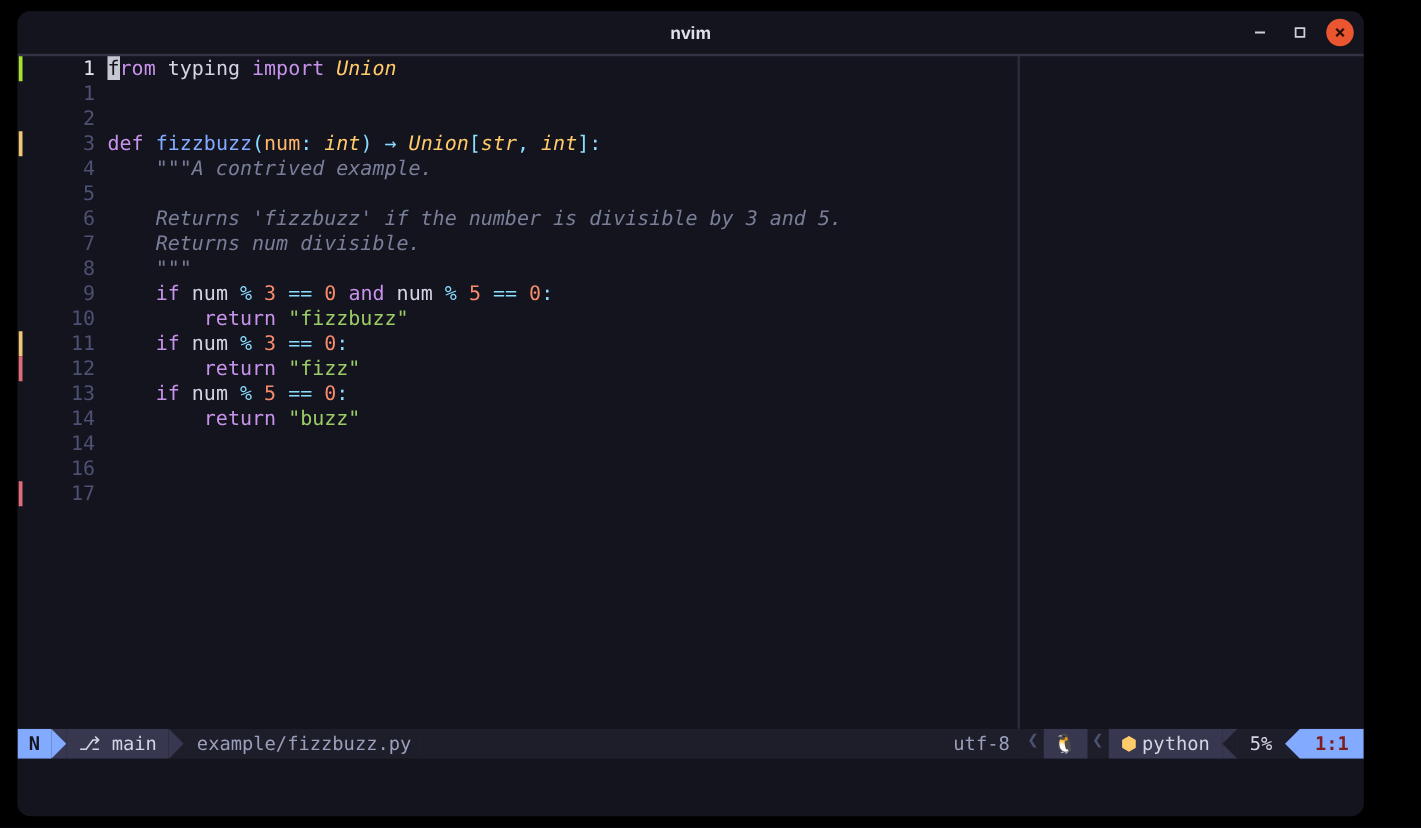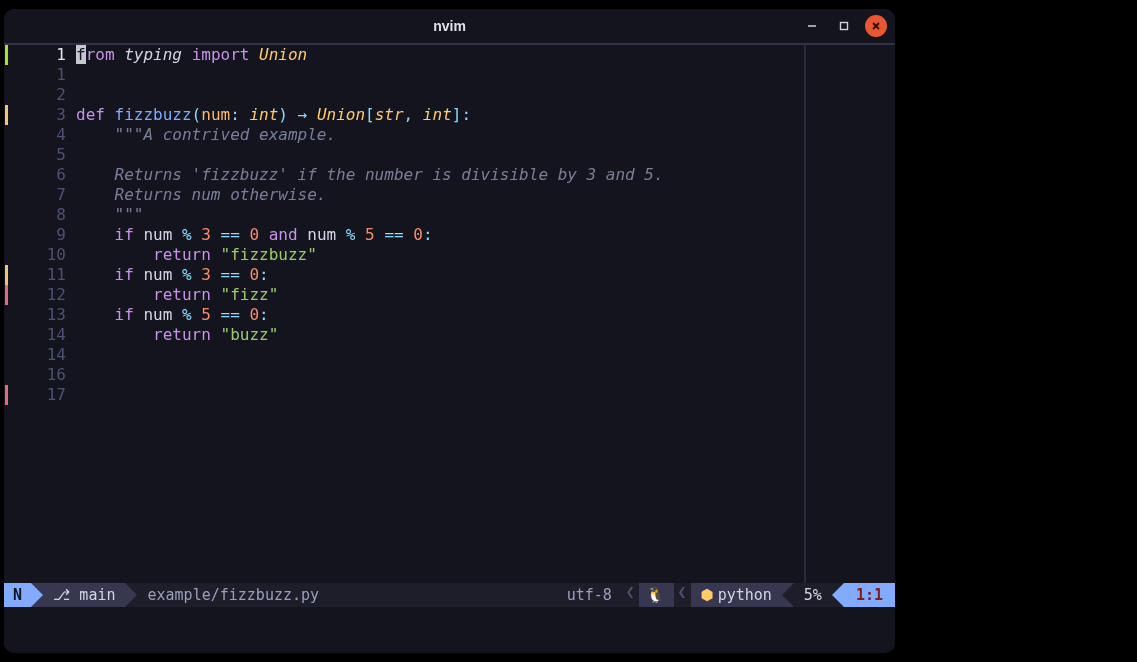--- a/index.html
+++ b/index.html
@@ -1,18 +1,18 @@
 <!DOCTYPE html>
 <html><head>
 <meta charset="utf-8">
 <style>
   * { margin: 0; padding: 0; box-sizing: border-box; }
   html, body { width: 1137px; height: 662px; background: #000; font-family: "DejaVu Sans Mono", Menlo, Consolas, monospace; font-size: 16px; overflow: hidden; }
   .window {
-    position: absolute; left: 4px; top: 9px; width: 891px; height: 644px;
+    position: absolute; left: 14px; top: 9px; width: 1077px; height: 644px;
     background: #14141f; border-radius: 10px; overflow: hidden;
     display: flex; flex-direction: column;
   }
   .titlebar {
     height: 34px; background: #14141f; display: flex; align-items: center; justify-content: center; position: relative;
   }
   .title { color: #e0e0e8; font-weight: bold; font-size: 14px; font-family: sans-serif; }
   .win-controls { position: absolute; right: 8px; top: 6px; display: flex; gap: 10px; align-items: center; }
   .win-btn { width: 22px; height: 22px; border-radius: 50%; display: flex; align-items: center; justify-content: center; }
   .win-btn svg { display:block; }
@@ -26,21 +26,21 @@
   }
   .sign-col { width: 6px; }
   .sign-col .sbar { height: 20px; width: 3px; margin-left: 1px; }
   .gutter { width: 66px; text-align: right; padding-right: 10px; color: #4d5172; }
   .gutter .ln { height: 20px; line-height: 20px; }
   .gutter .current { color: #e4e4ef; }
   .code { flex: 1; position: relative; }
   .code-line { height: 20px; line-height: 20px; white-space: pre; color: #d4d4e4; }
   .cursor-block { background: #c6c7d1; color: #14141f; }
   .kw { color: #c792ea; }            
-  .typ-mod { color: #d4d4e4; font-style: italic; }
+  .typ-mod { color: #d4d4e4; }
   .fn { color: #82aaff; }
   .param { color: #ffb86c; }
   .builtin { color: #ffcb6b; font-style: italic; }
   .type-ann { color: #ffcb6b; font-style: italic; }
   .punct { color: #89ddff; }
   .op { color: #89ddff; }
   .str { color: #9ccc65; }
   .doc { color: #7a7f99; font-style: italic; }
   .num { color: #f78c6c; }
   .colorcol {
@@ -139,21 +139,21 @@
     </div>
 
     <div class="code">
       <div class="code-line"><span class="cursor-block">f</span><span class="kw">rom</span><span> </span><span class="typ-mod">typing</span><span> </span><span class="kw">import</span><span> </span><span class="type-ann">Union</span></div>
       <div class="code-line"></div>
       <div class="code-line"></div>
       <div class="code-line"><span class="kw">def</span><span> </span><span class="fn">fizzbuzz</span><span class="punct">(</span><span class="param">num</span><span class="punct">: </span><span class="builtin">int</span><span class="punct">)</span><span class="punct"> → </span><span class="type-ann">Union</span><span class="punct">[</span><span class="builtin">str</span><span class="punct">, </span><span class="builtin">int</span><span class="punct">]</span><span class="punct">:</span></div>
       <div class="code-line doc">    """A contrived example.</div>
       <div class="code-line doc"></div>
       <div class="code-line doc">    Returns 'fizzbuzz' if the number is divisible by 3 and 5.</div>
-      <div class="code-line doc">    Returns num otherwise.</div>
+      <div class="code-line doc">    Returns num divisible.</div>
       <div class="code-line doc">    """</div>
       <div class="code-line"><span>    </span><span class="kw">if</span><span> </span><span>num</span><span> </span><span class="op">%</span><span> </span><span class="num">3</span><span> </span><span class="op">==</span><span> </span><span class="num">0</span><span> </span><span class="kw">and</span><span> </span><span>num</span><span> </span><span class="op">%</span><span> </span><span class="num">5</span><span> </span><span class="op">==</span><span> </span><span class="num">0</span><span class="punct">:</span></div>
       <div class="code-line"><span>        </span><span class="kw">return</span><span> </span><span class="str">"fizzbuzz"</span></div>
       <div class="code-line"><span>    </span><span class="kw">if</span><span> </span><span>num</span><span> </span><span class="op">%</span><span> </span><span class="num">3</span><span> </span><span class="op">==</span><span> </span><span class="num">0</span><span class="punct">:</span></div>
       <div class="code-line"><span>        </span><span class="kw">return</span><span> </span><span class="str">"fizz"</span></div>
       <div class="code-line"><span>    </span><span class="kw">if</span><span> </span><span>num</span><span> </span><span class="op">%</span><span> </span><span class="num">5</span><span> </span><span class="op">==</span><span> </span><span class="num">0</span><span class="punct">:</span></div>
       <div class="code-line"><span>        </span><span class="kw">return</span><span> </span><span class="str">"buzz"</span></div>
     </div>
   </div>
 

